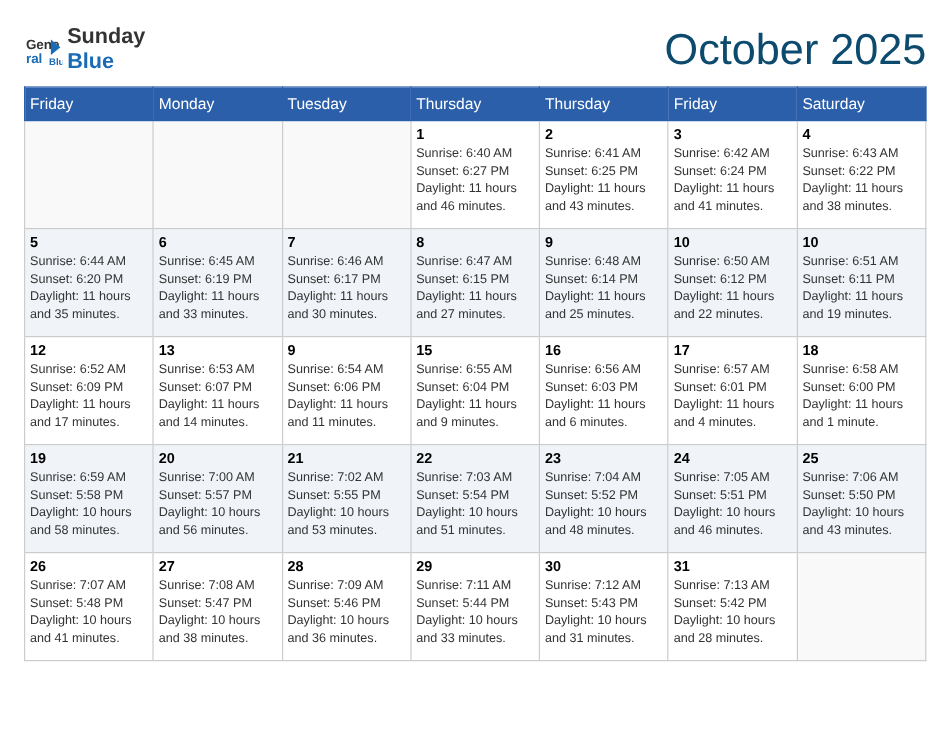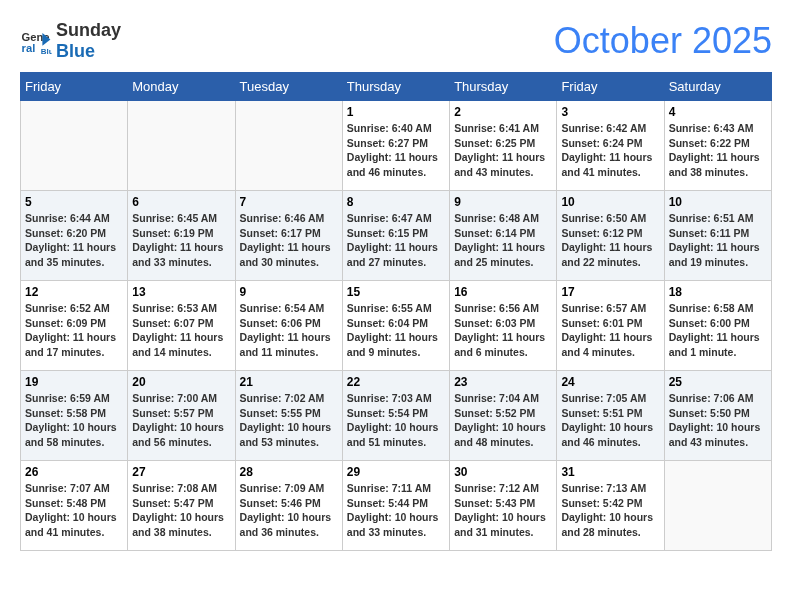--- a/index.html
+++ b/index.html
@@ -28,21 +28,21 @@
       width: 32px;
       height: 32px;
       margin-right: 4px;
     }
     .title-block {
       text-align: right;
     }
     .month-title {
       font-size: 36px;
       font-weight: normal;
-      color: #3b82f6;
+      color: #0c4a6e;
     }
     .location {
       font-size: 16px;
       color: #555;
     }
     table {
       width: 100%;
       border-collapse: collapse;
       font-size: 11px;
     }
@@ -70,21 +70,20 @@
     }
     .day-num {
       font-weight: bold;
       font-size: 12px;
       margin-bottom: 2px;
     }
     .day-info {
       color: #333;
       font-size: 10.5px;
       line-height: 1.4;
-      font-weight: bold;
     }
     .empty-cell {
       background-color: #f9f9f9 !important;
     }
   </style>
 </head>
 <body>
 
 <div class="header">
   <div class="logo">

